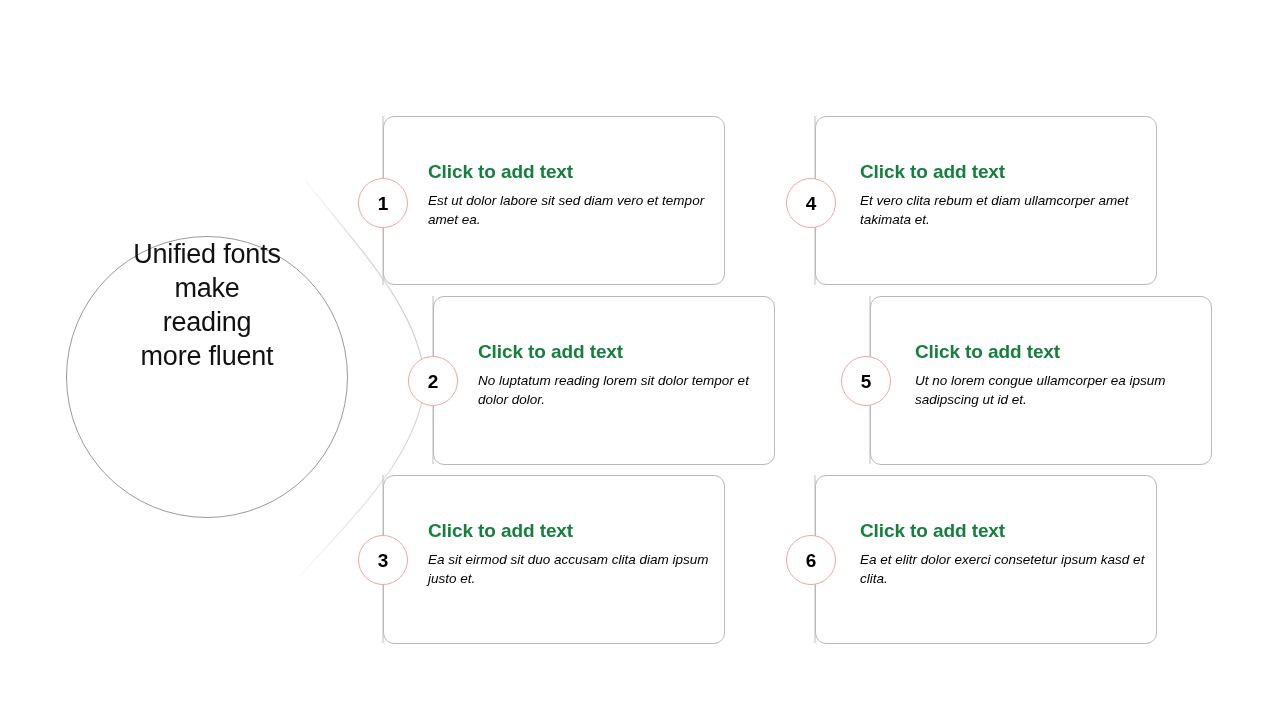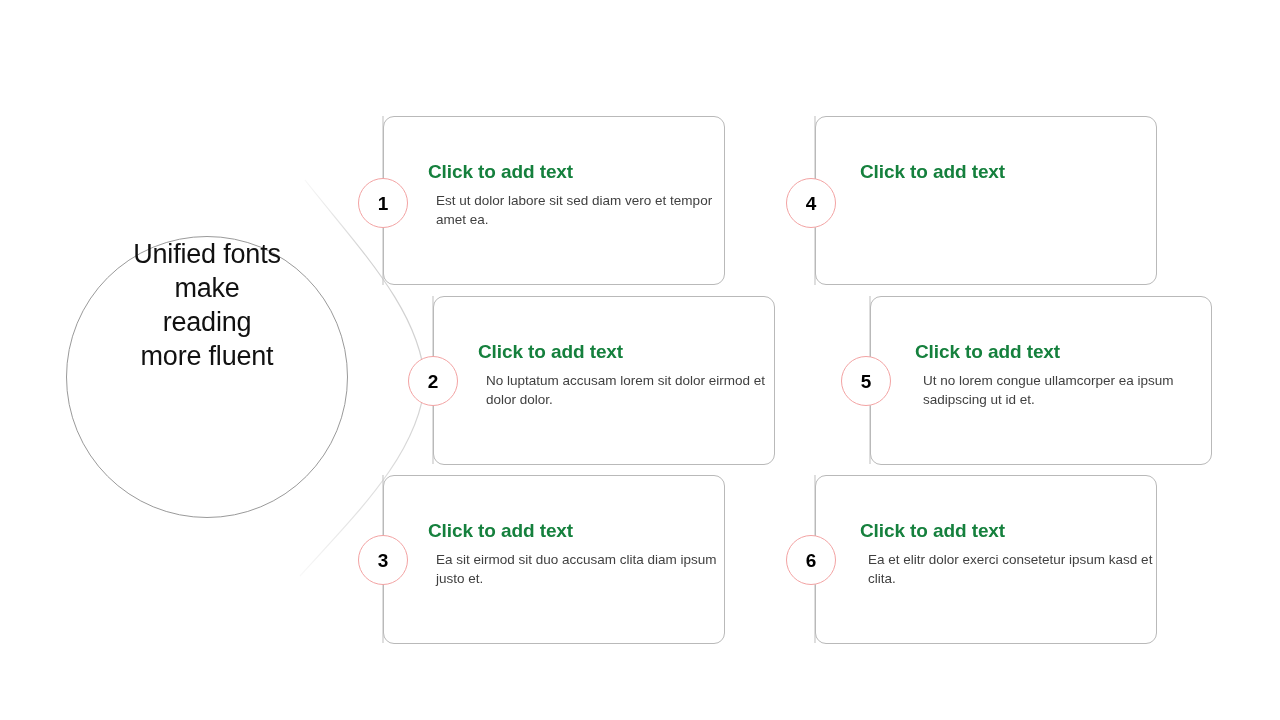--- a/index.html
+++ b/index.html
@@ -48,24 +48,25 @@
   .card-title{
     font-size:19px;
     font-weight:bold;
     color:#15803d;
     line-height:22px;
     letter-spacing:-0.1px;
     margin:0 0 8px 0;
   }
   .card-body{
     font-size:13.5px;
-    color:#404040;
+    color:#000000;
     line-height:19px;
     width:288px;
-    margin:8px;
+    margin:0;
+    font-style:italic;
   }
 
   
   .badge{
     position:absolute;
     width:50px;height:50px;
     border-radius:50%;
     border:1.4px solid #f3a3a3;
     background:#ffffff;
     display:flex;align-items:center;justify-content:center;
@@ -130,36 +131,37 @@
   <div class="card" style="left:383px;top:116px;">
     <div class="card-title">Click to add text</div>
     <div class="card-body">Est ut dolor labore sit sed diam vero et tempor amet ea.</div>
   </div>
   <div class="badge" style="left:358px;top:178px;">
     <span class="badge-num">1</span>
   </div>
 
   <div class="card" style="left:433px;top:296px;">
     <div class="card-title">Click to add text</div>
-    <div class="card-body">No luptatum accusam lorem sit dolor eirmod et dolor dolor.</div>
+    <div class="card-body">No luptatum reading lorem sit dolor tempor et dolor dolor.</div>
   </div>
   <div class="badge" style="left:408px;top:356px;">
     <span class="badge-num">2</span>
   </div>
 
   <div class="card" style="left:383px;top:475px;">
     <div class="card-title">Click to add text</div>
     <div class="card-body">Ea sit eirmod sit duo accusam clita diam ipsum justo et.</div>
   </div>
   <div class="badge" style="left:358px;top:535px;">
     <span class="badge-num">3</span>
   </div>
 
   <div class="card" style="left:815px;top:116px;">
     <div class="card-title">Click to add text</div>
+    <div class="card-body">Et vero clita rebum et diam ullamcorper amet takimata et.</div>
   </div>
   <div class="badge" style="left:786px;top:178px;">
     <span class="badge-num">4</span>
   </div>
 
   <div class="card" style="left:870px;top:296px;">
     <div class="card-title">Click to add text</div>
     <div class="card-body">Ut no lorem congue ullamcorper ea ipsum sadipscing ut id et.</div>
   </div>
   <div class="badge" style="left:841px;top:356px;">

